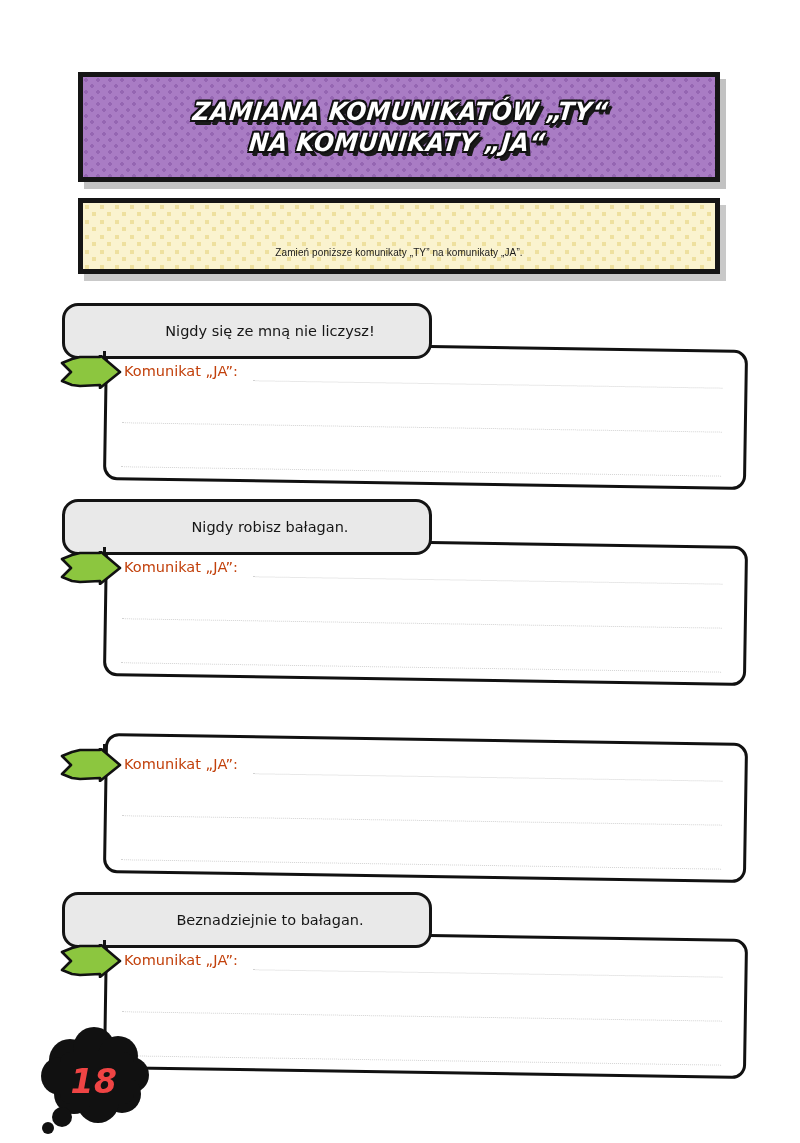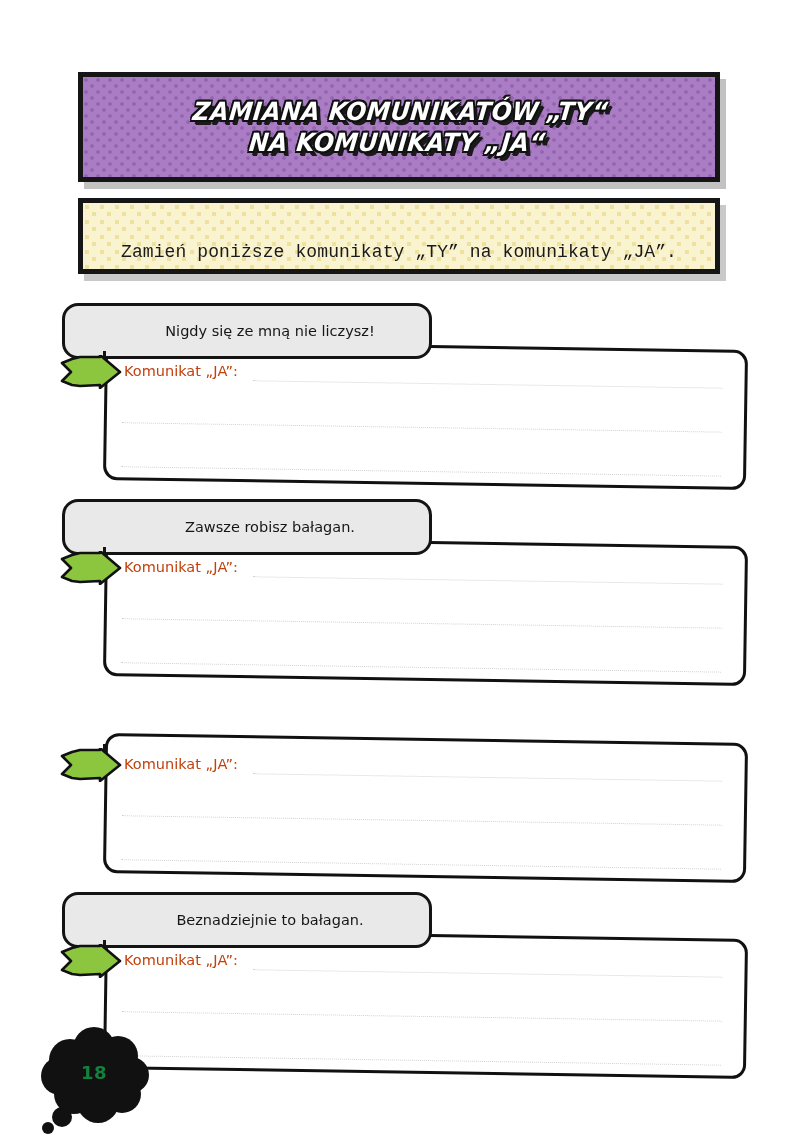--- a/index.html
+++ b/index.html
@@ -74,22 +74,22 @@
       radial-gradient(circle at 11px 11px, rgba(228,208,120,0.55) 2.2px, rgba(0,0,0,0) 2.4px);
     background-size: 15px 15px, 15px 15px;
     border: 5px solid #151515;
     box-sizing: border-box;
     box-shadow: 6px 7px 0 rgba(120,120,120,0.40);
     display: flex;
     align-items: center;
     justify-content: center;
   }
   .instruction-text {
-    font-family: Liberation Mono, monospace;
-    font-size: 18px;
+    font-family: Liberation Sans, sans-serif;
+    font-size: 10px;
     color: #1a1a1a;
     letter-spacing: 0.1px;
     margin-top: 32px;
   }
 
   
   .exercise {
     position: absolute;
     left: 0;
     width: 800px;
@@ -203,22 +203,23 @@
   }
   .page-number-bubble svg { display: block; width: 126px; height: 118px; }
   .page-number-text {
     position: absolute;
     left: 0;
     top: 40px;
     width: 116px;
     text-align: center;
     font-family: "DejaVu Sans", sans-serif;
     font-weight: 700;
-    font-size: 18px;
-    color: #15803d;
+    font-style: italic;
+    font-size: 33px;
+    color: #ef4444;
     letter-spacing: 0.5px;
     user-select: none;
   }
 </style>
 </head>
 <body>
 
 <div class="page">
 
   <div class="header-banner">
@@ -244,21 +245,21 @@
     <div class="green-arrow">
       <svg viewBox="0 0 62 34" xmlns="http://www.w3.org/2000/svg">
         <path d="M2 8 L12 4 L20 2 L40 2 L40 0 L60 17 L40 33 L40 30 L20 31 L12 30 L2 26 L11 17 Z" fill="#8cc63f" stroke="#111111" stroke-width="2.6" stroke-linejoin="round"></path>
       </svg>
     </div>
     <div class="ja-label">Komunikat „JA”:</div>
   </div>
 
   <div class="exercise" style="top:497px;">
     <div class="ty-bubble">
-      <div class="ty-text">Zawsze robisz bałagan.</div>
+      <div class="ty-text">Nigdy robisz bałagan.</div>
     </div>
     <div class="bubble-stem"></div>
     <div class="answer-box"></div>
     <div class="write-lines">
       <div class="write-line l1"></div>
       <div class="write-line l2"></div>
       <div class="write-line l3"></div>
     </div>
     <div class="green-arrow">
       <svg viewBox="0 0 62 34" xmlns="http://www.w3.org/2000/svg">

